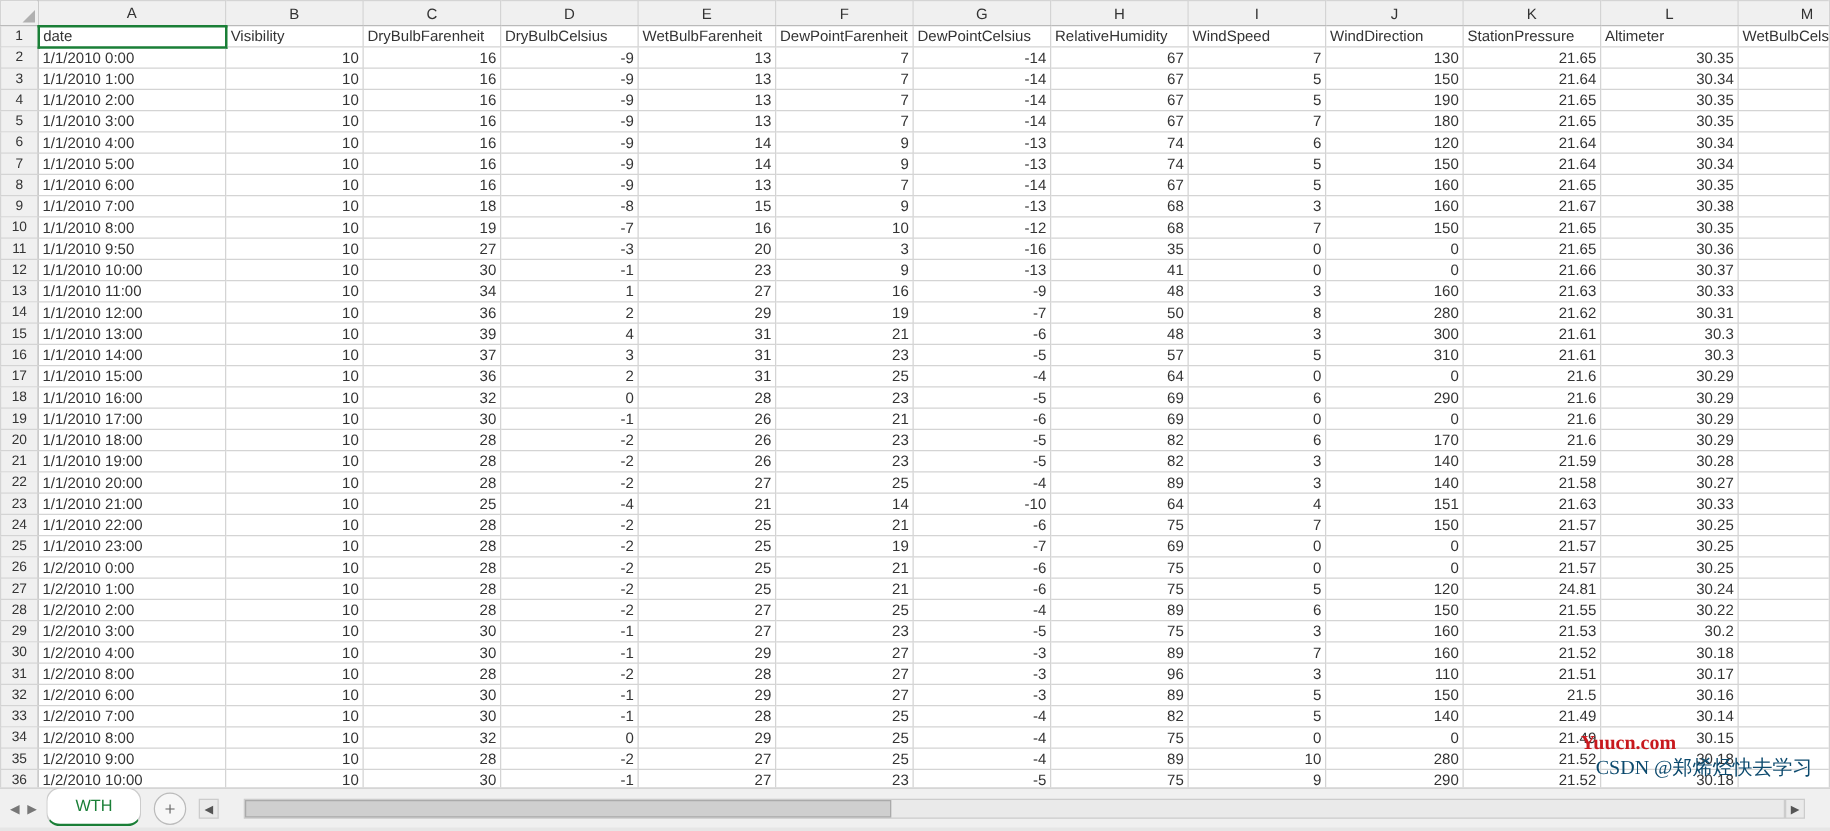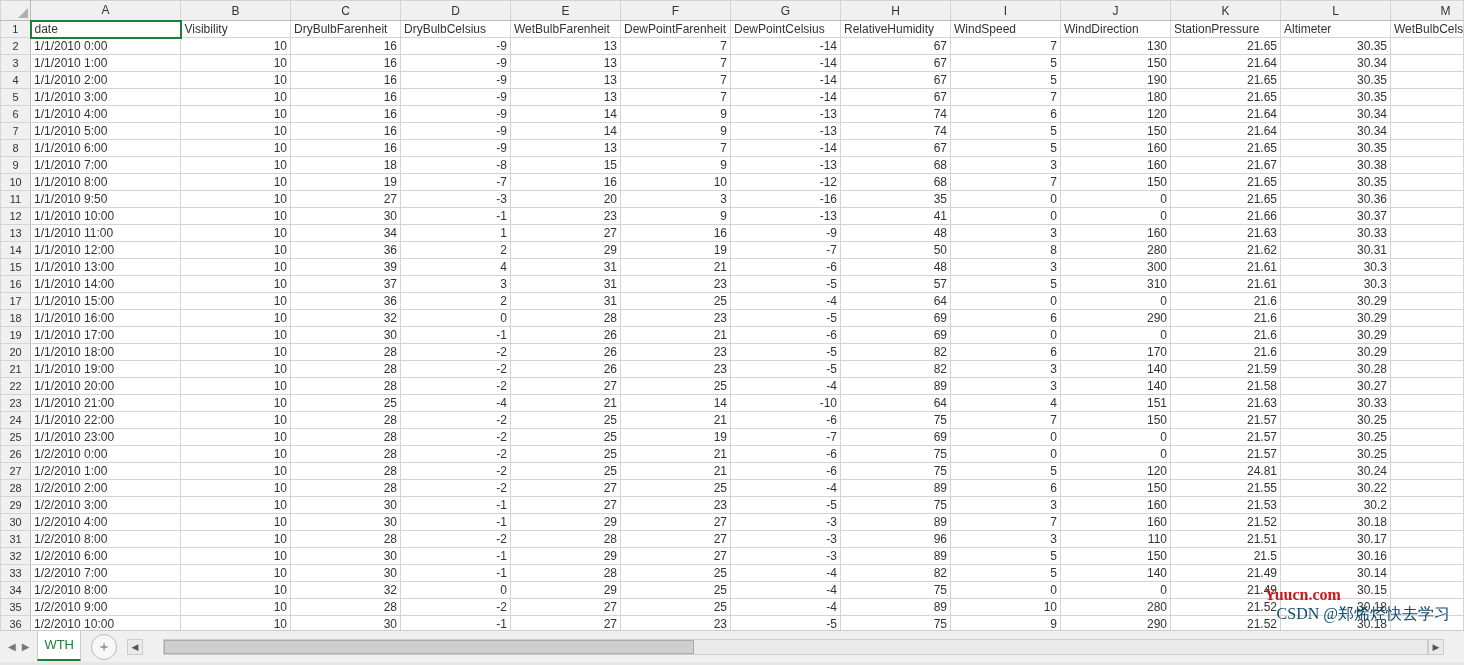--- a/index.html
+++ b/index.html
@@ -88,26 +88,27 @@
   padding: 0 8px;
   gap: 6px;
   color: #777;
 }
 .tab-nav span { cursor: pointer; font-size: 10px; }
 .sheet-tab {
   background: #fff;
   border-top: 1px solid #ccc;
   border-left: 1px solid #ccc;
   border-right: 1px solid #ccc;
-  padding: 6px 6px;
+  padding: 6px 22px;
   font-size: 13px;
   color: #1a7f37;
   position: relative;
   top: -1px;
   border-bottom: 2px solid #1a7f37;
+  border-radius: 11px;
 }
 .add-sheet {
   width: 26px; height: 26px;
   border: 1px solid #bbb;
   border-radius: 50%;
   display: flex;
   align-items: center;
   justify-content: center;
   margin: 3px 10px;
   color: #666;

